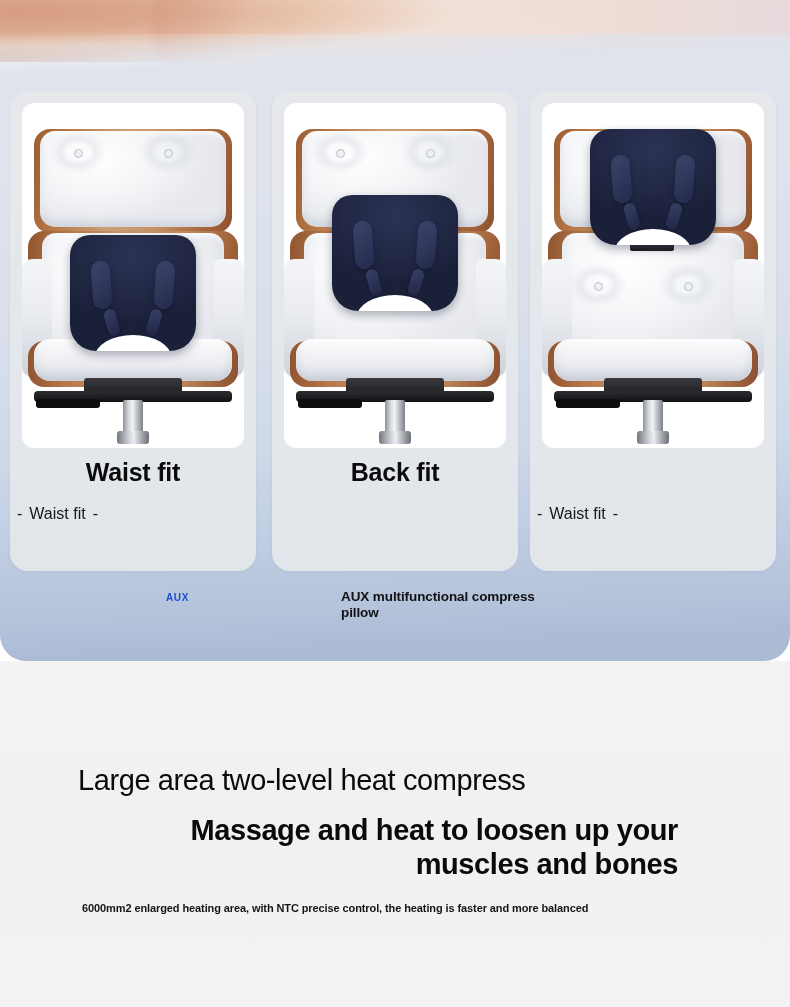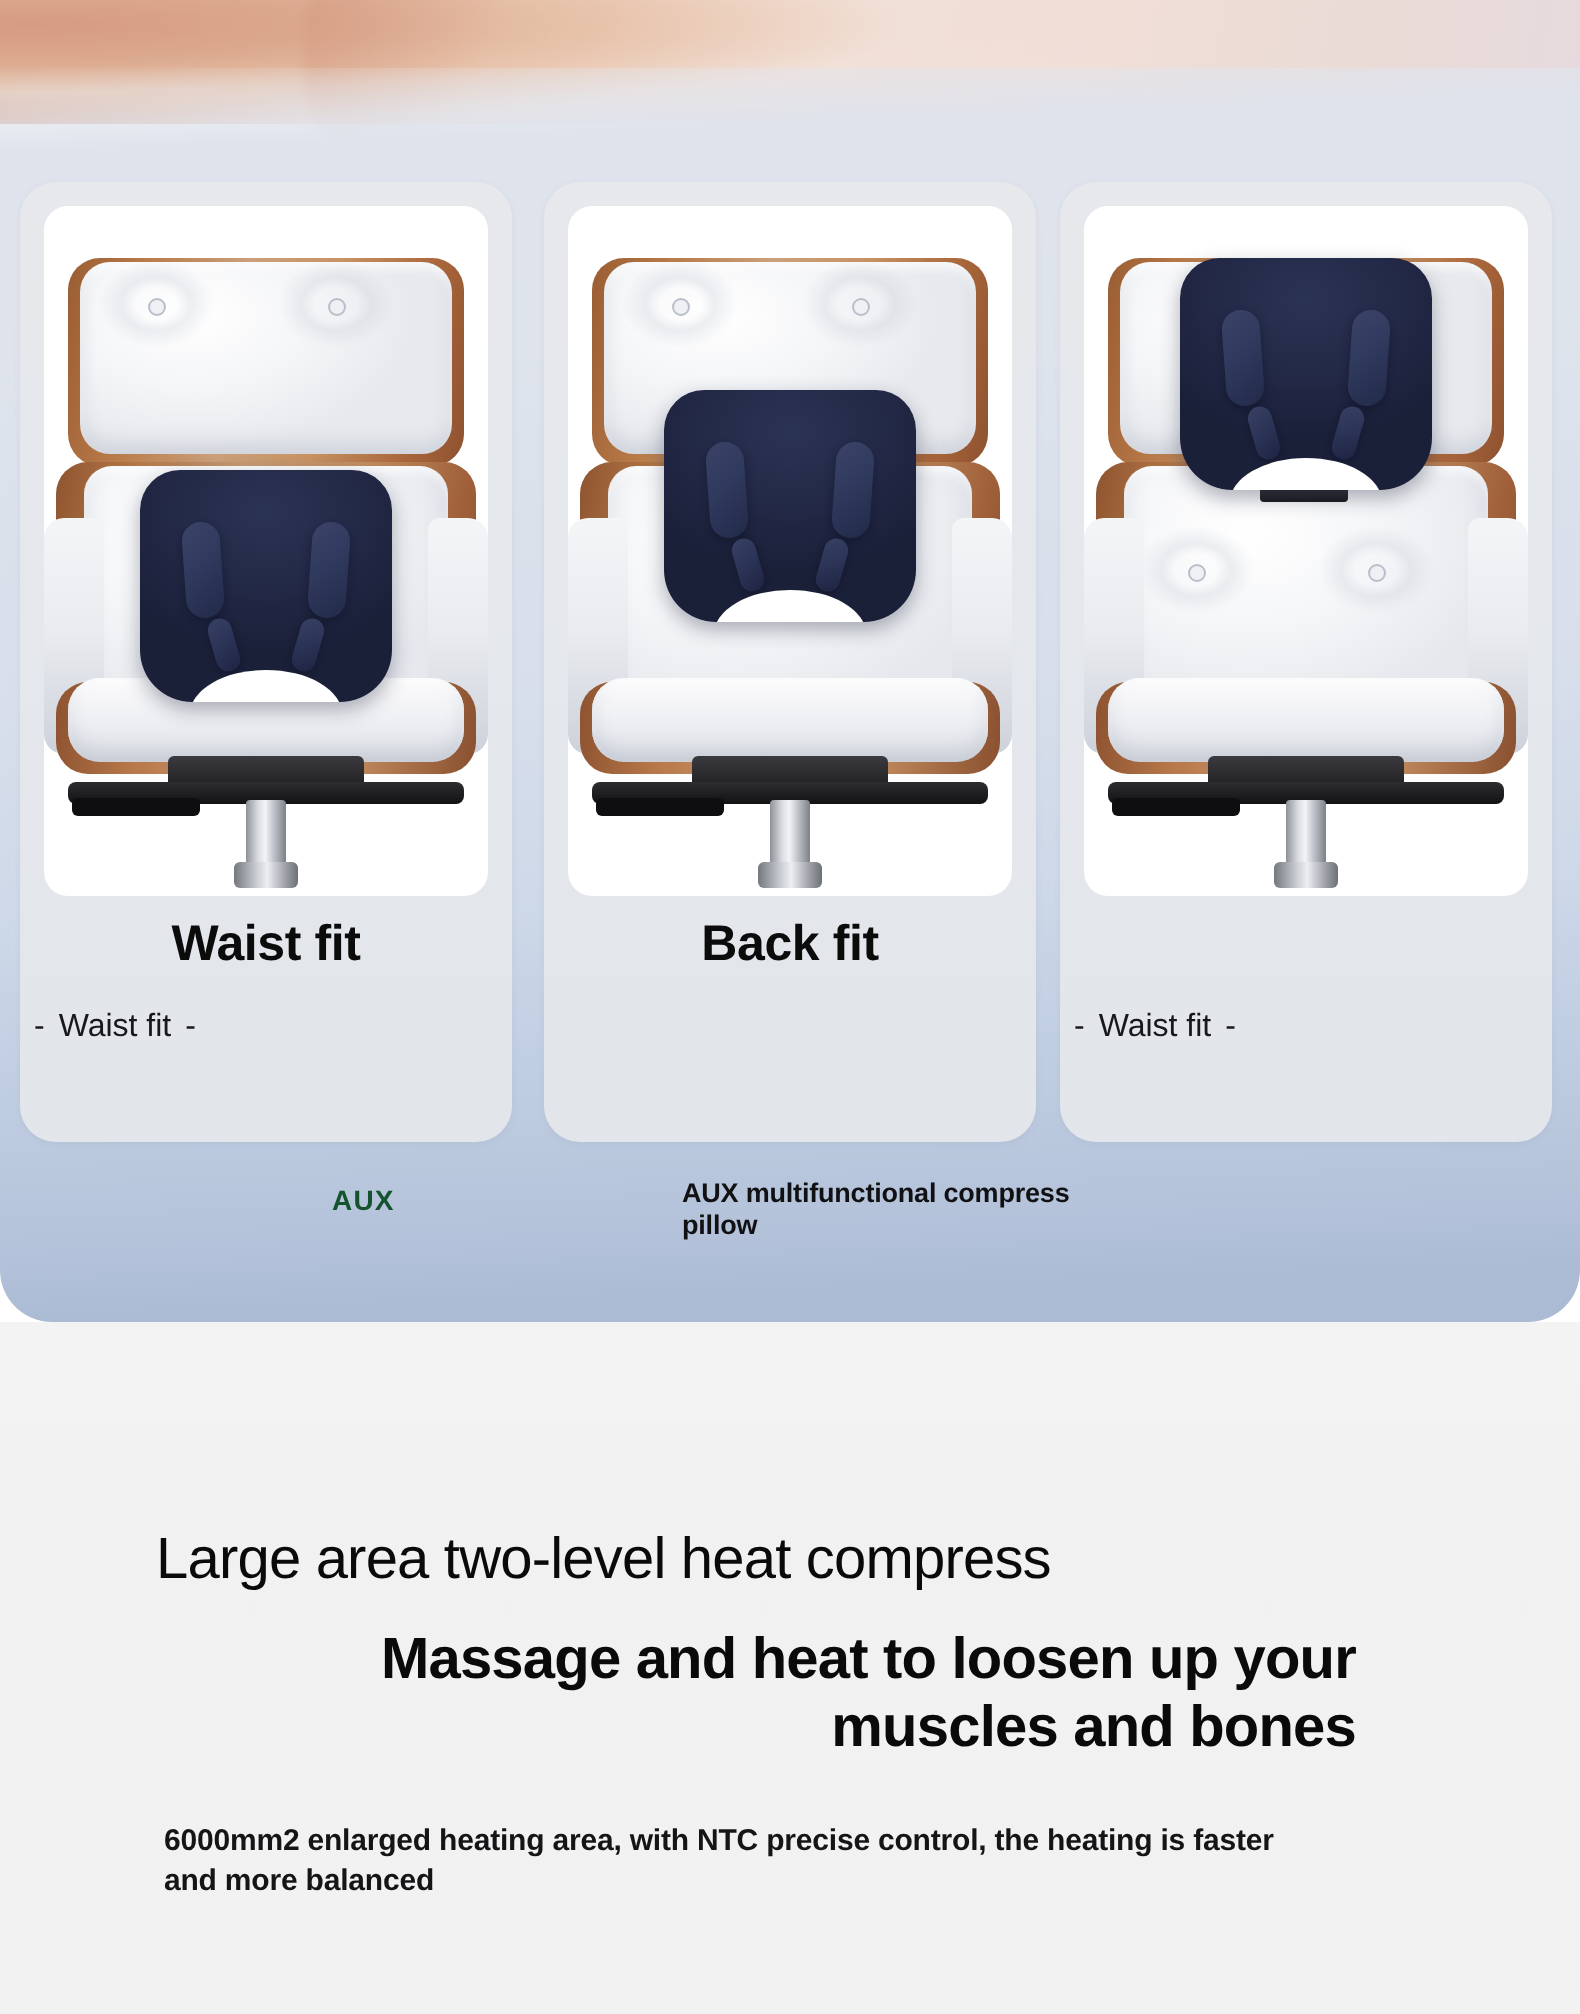--- a/index.html
+++ b/index.html
@@ -356,23 +356,23 @@
     font-size: 16px;
     color: #18181a;
   }
   .card-sub .dash { padding: 0 7px; }
 
   
   .brand-logo {
     position: absolute;
     left: 166px;
     top: 592px;
-    font-size: 14px;
+    font-size: 10px;
     font-weight: bold;
-    color: #14532d;
+    color: #1d4ed8;
     letter-spacing: 0.6px;
   }
   .brand-desc {
     position: absolute;
     left: 341px;
     top: 589px;
     width: 220px;
     font-size: 13.5px;
     font-weight: bold;
     line-height: 1.18;
@@ -406,23 +406,23 @@
     font-size: 29px;
     font-weight: bold;
     line-height: 1.18;
     color: #0a0a0b;
     letter-spacing: -0.4px;
     text-align: right;
   }
   .subcopy {
     position: absolute;
     left: 82px;
-    top: 250px;
+    top: 240px;
     width: 560px;
-    font-size: 15px;
+    font-size: 11px;
     font-weight: bold;
     line-height: 1.33;
     color: #151517;
     letter-spacing: -0.1px;
   }
 </style>
 </head>
 <body>
 
 <div id="hero">

